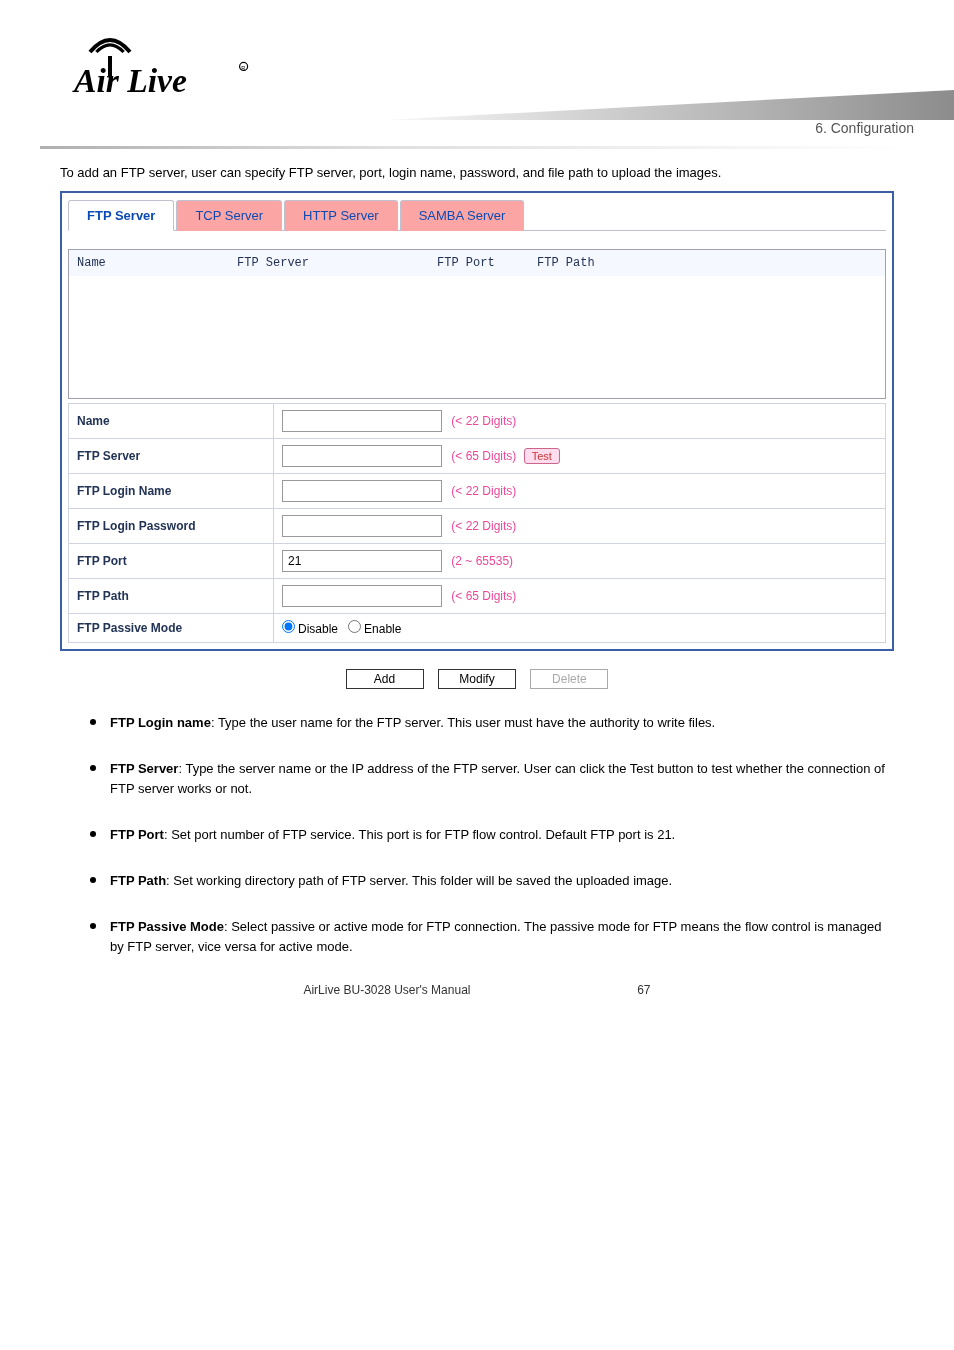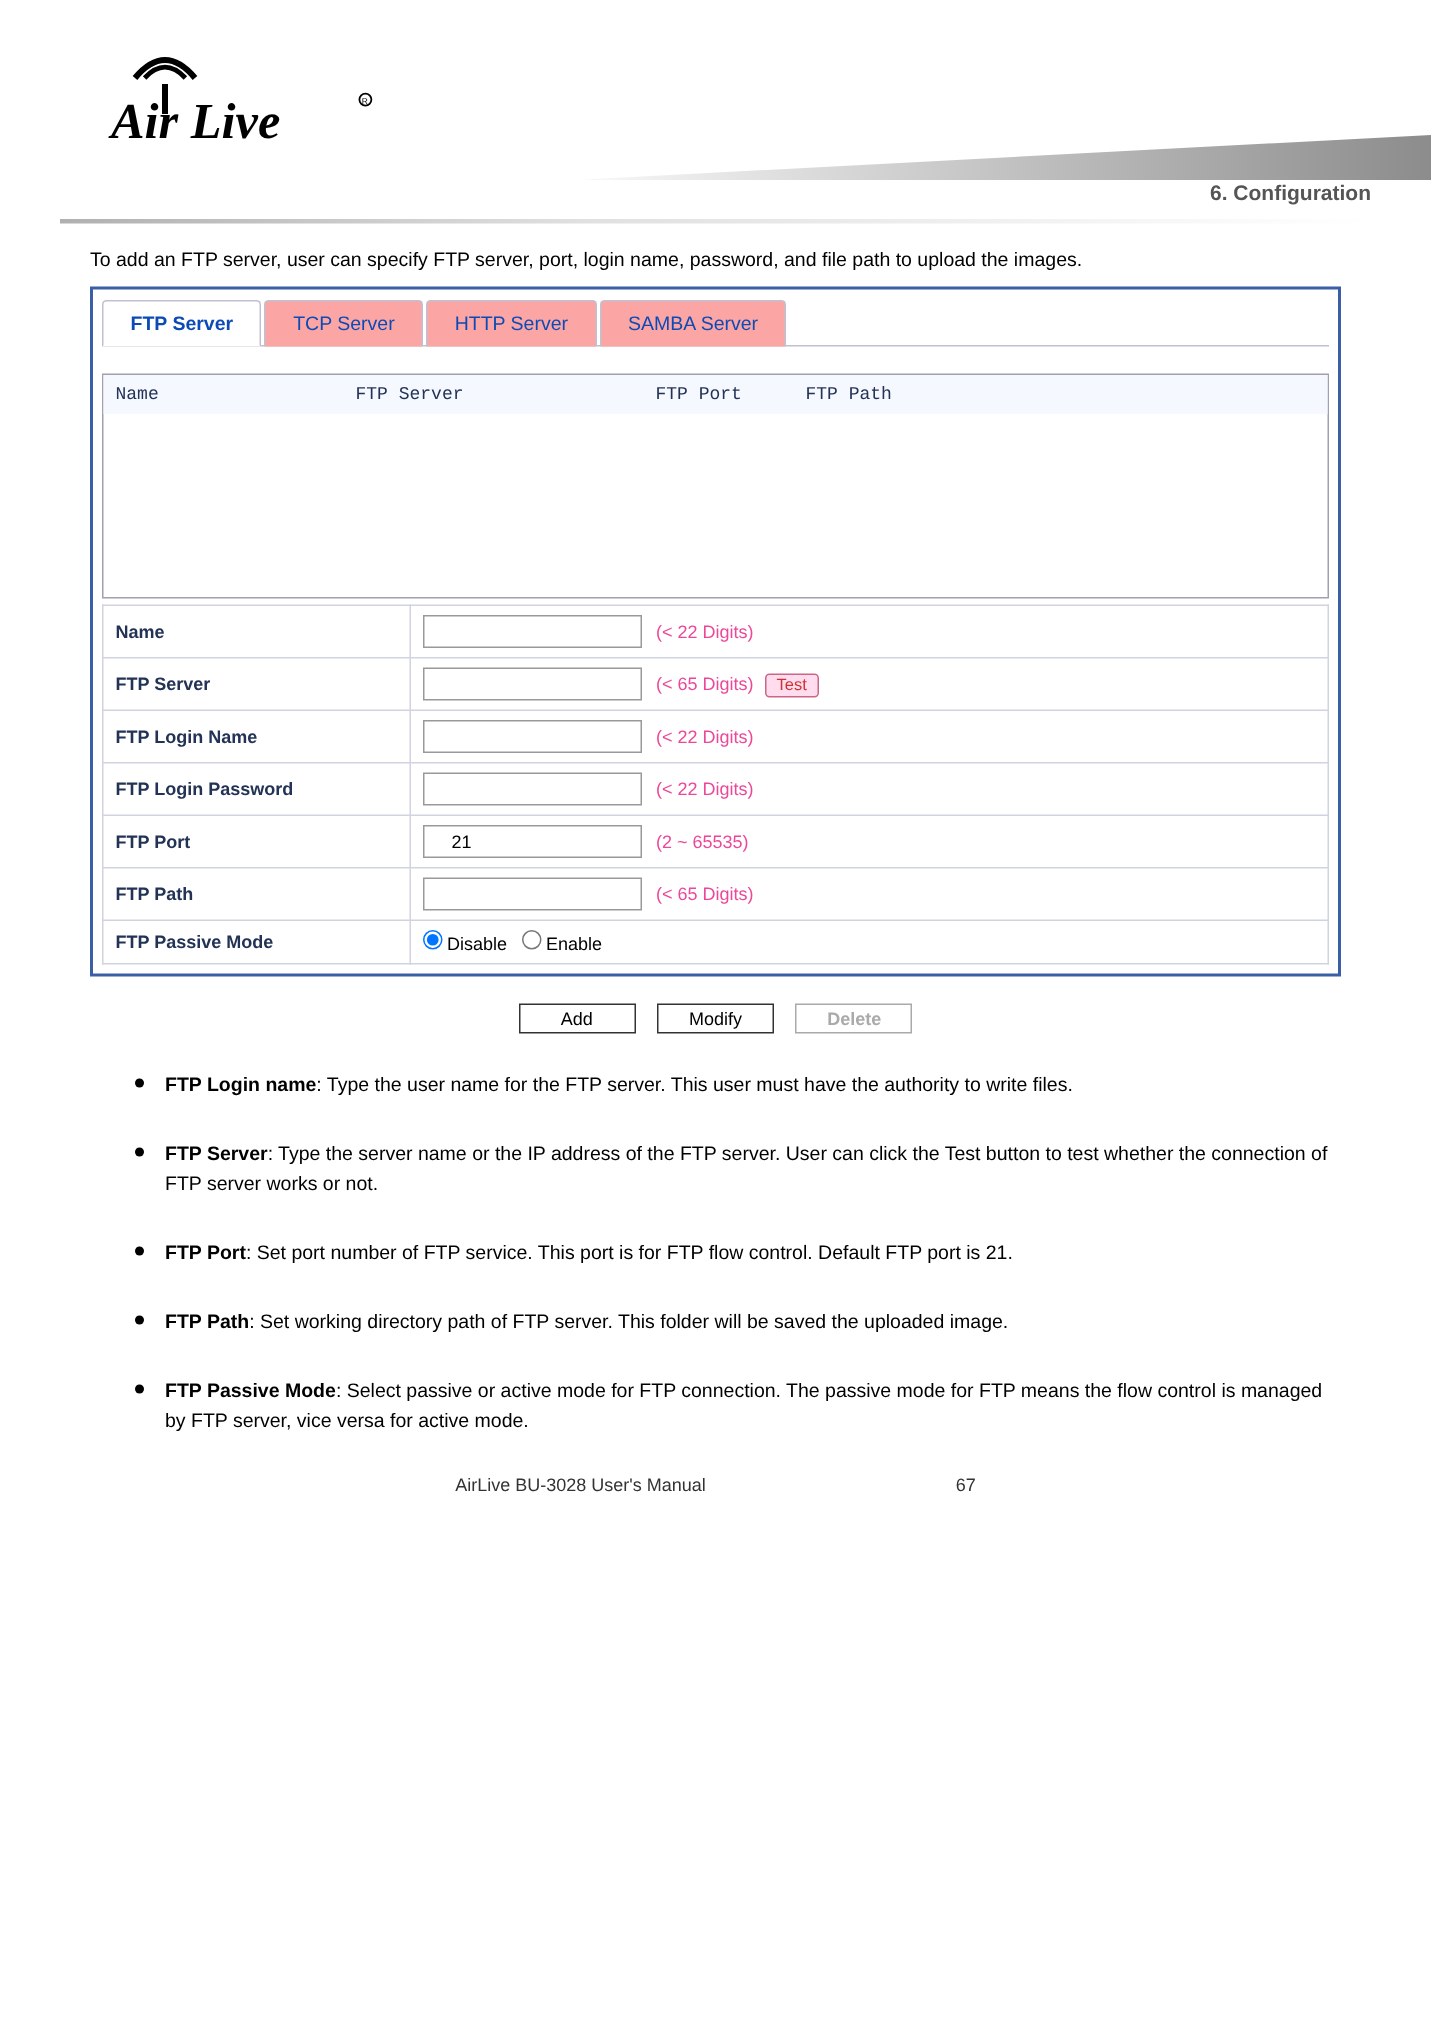--- a/index.html
+++ b/index.html
@@ -1,42 +1,42 @@
 <!DOCTYPE html>
 <html><head>
 <meta charset="utf-8">
 <style>
 *{box-sizing:border-box;margin:0;padding:0}
 body{font-family:Arial,Helvetica,sans-serif;background:#fff;width:954px;margin:0 auto}
 .header{position:relative;height:120px;padding:20px 0 0 70px}
 .logo{width:200px;height:80px}
 .header-wedge{position:absolute;right:0;top:90px;width:600px;height:30px;background:linear-gradient(to right,#fff 0%,#dcdcdc 30%,#8c8c8c 100%);clip-path:polygon(5% 100%,100% 0%,100% 100%)}
 .main{padding:0 40px 60px}
-.section-title{font-size:14px;font-weight:bold;color:#555;text-align:right;margin-bottom:10px}
+.section-title{font-size:14px;font-weight:normal;color:#555;text-align:right;margin-bottom:10px}
 .accent-line{height:3px;background:linear-gradient(to right,#b0b0b0 0%,#e0e0e0 40%,#fff 100%);margin-bottom:14px}
 .intro{font-size:13px;line-height:1.5;color:#000;margin-bottom:8px;padding:0 20px}
 .screencap{border:2px solid #3a5fa6;margin:8px 20px 18px;padding:6px;background:#fff}
 .tabs{display:flex;border-bottom:1px solid #c0c0d0;margin-bottom:18px}
 .tab{padding:7px 18px;font-size:13px;border:1px solid #c0c0d0;border-bottom:none;border-radius:3px 3px 0 0;margin-right:2px;color:#0c4bb5;background:#fca5a5;cursor:pointer;position:relative;top:1px}
 .tab.active{font-weight:bold;background:#fff;border-bottom:1px solid #fff}
 .listbox{border:1px solid #a0a0b0;height:150px;margin:0 0 4px;background:#fff}
 .listhead{display:flex;padding:6px 8px;font-family:'Courier New',monospace;font-size:12px;color:#235;background:#f6f8ff}
 .lh-name{width:160px}
 .lh-srv{width:200px}
 .lh-port{width:100px}
 .lh-path{flex:1}
 .form{width:100%;border-collapse:collapse}
 .form td{border:1px solid #d0d4e0;padding:6px 8px;font-size:12px;vertical-align:middle}
 .form .lab{width:205px;color:#235;font-weight:bold;background:#fff}
-.inp{border:1px solid #999;height:22px;width:146px;padding:1px 18px;font-size:12px}
+.inp{border:1px solid #999;height:22px;width:160px;padding:1px 5px;font-size:12px}
 .hint{color:#ec4899;margin-left:6px}
 .btn-test{display:inline-block;border:1px solid #c68;color:#c33;background:#fde;padding:1px 7px;font-size:11px;margin-left:4px;border-radius:3px;cursor:pointer}
 .actions{text-align:center;margin-top:14px}
 .btn{display:inline-block;width:78px;padding:2px 0;font-size:12px;border:1px solid #333;background:#fff;margin:0 5px;cursor:pointer;text-align:center;font-weight:normal}
-.btn.dis{color:#aaa;border-color:#aaa;font-weight:bold}
+.btn.dis{color:#aaa;border-color:#aaa;font-weight:normal}
 .radio{margin-right:3px}
 .bullets{list-style:none;padding:0 20px 0 50px;margin-top:24px}
 .bullets li{position:relative;padding-left:20px;margin-bottom:26px;font-size:13px;line-height:1.55;color:#000}
 .bullets li::before{content:"";position:absolute;left:0;top:6px;width:6px;height:6px;background:#000;border-radius:50%}
 .bullets b{font-weight:bold}
 .pagen{text-align:center;font-size:12px;color:#333}
 </style>
 </head>
 <body>
 

